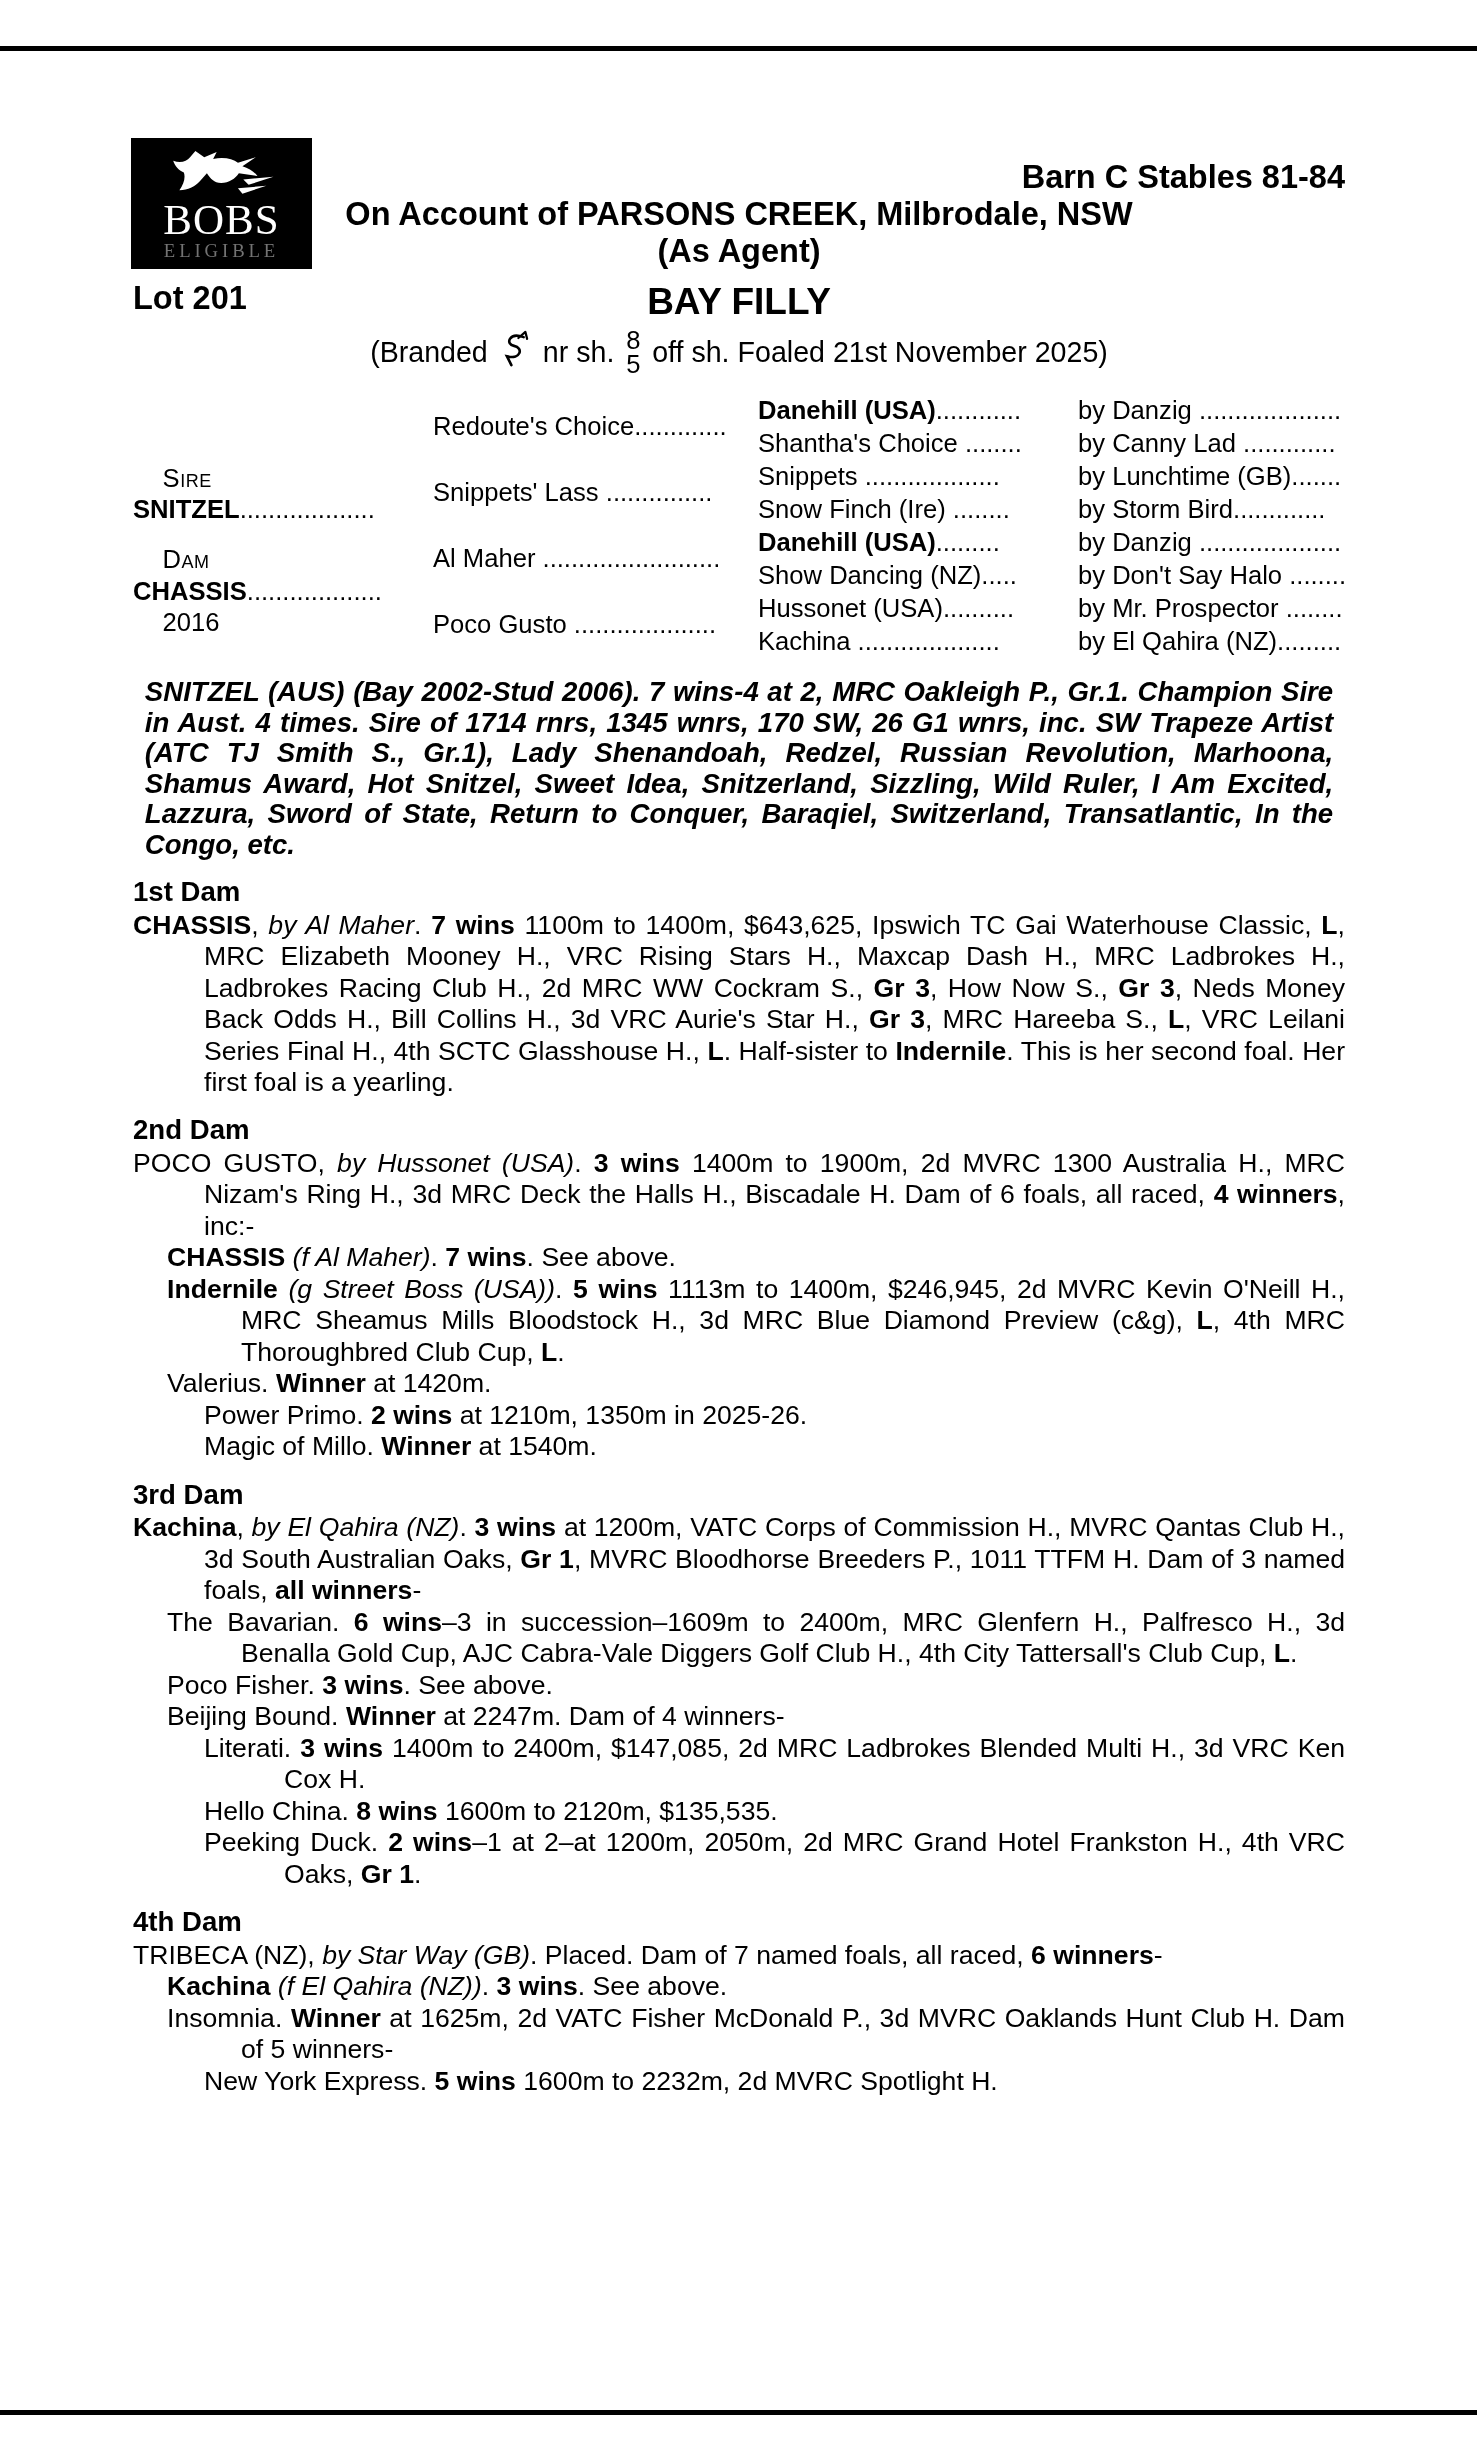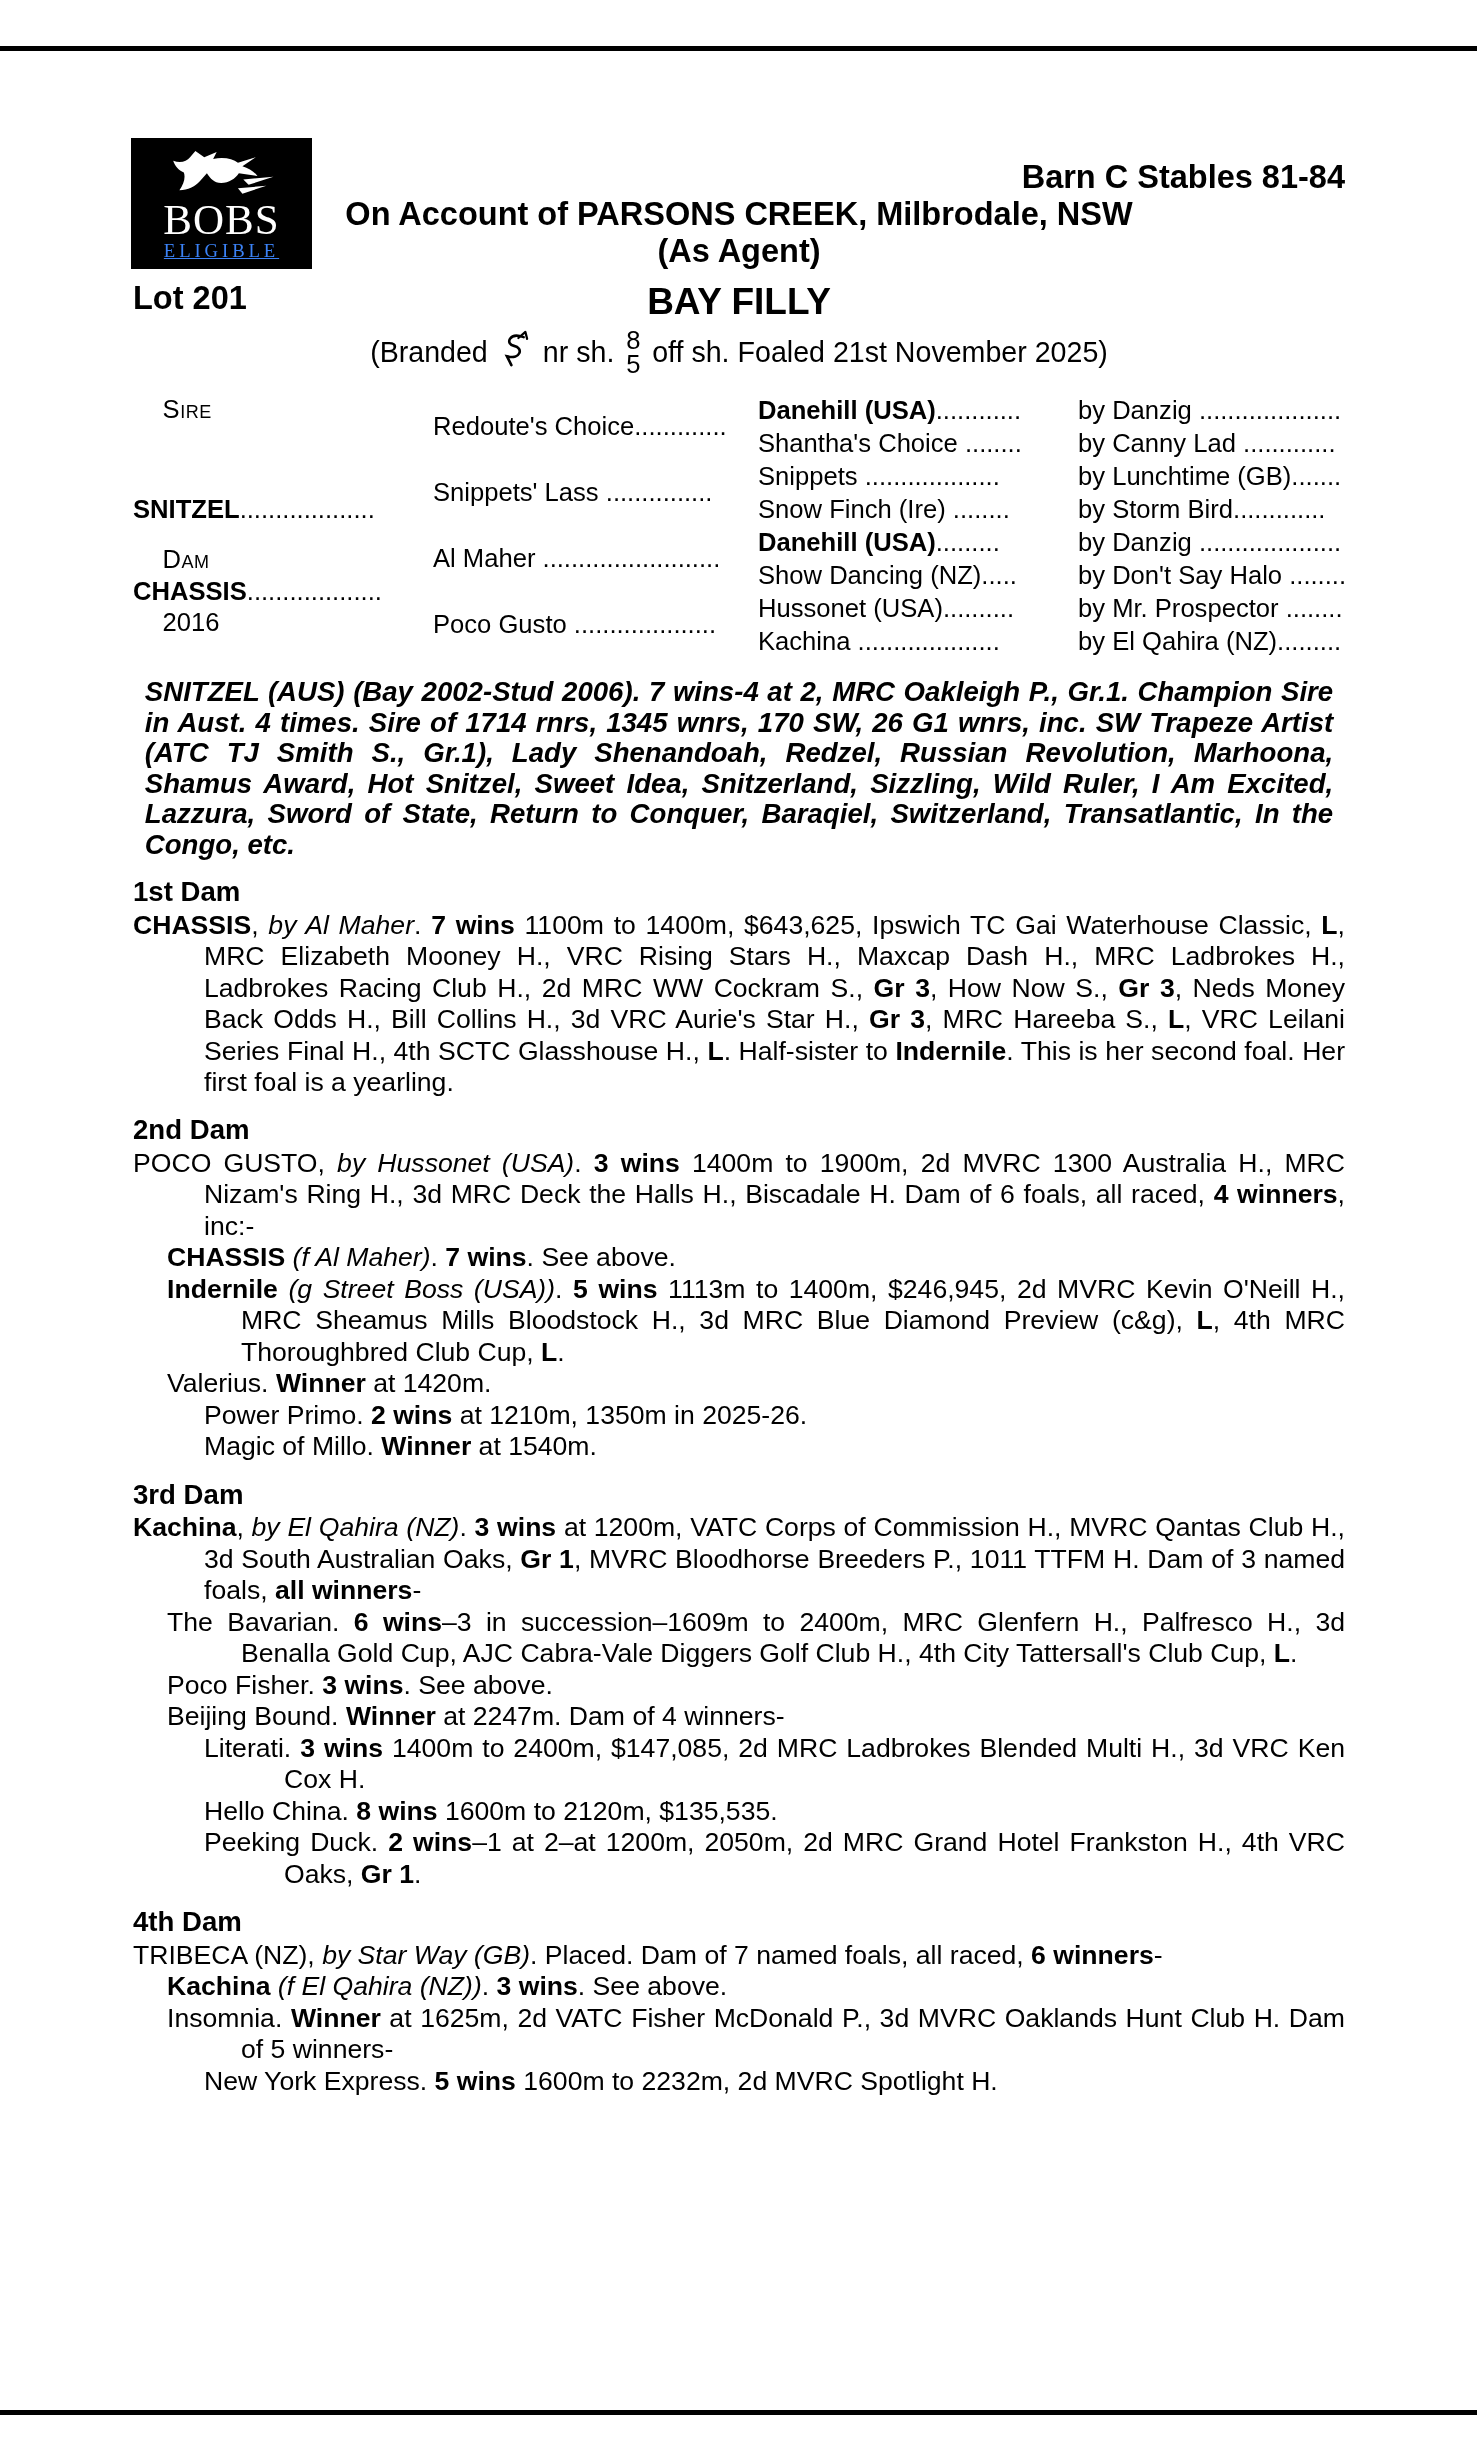--- a/index.html
+++ b/index.html
@@ -8,38 +8,38 @@
   .rule{position:absolute;left:0;width:1478px;height:4.9px;background:#000;}
   .rule-top{top:46px;}
   .rule-bottom{top:2410px;}
   .content{position:absolute;left:133px;top:108px;width:1212px;}
 
   
   .logo{position:absolute;left:-2px;top:2px;width:181px;height:131px;background:#000;
         display:flex;flex-direction:column;align-items:center;justify-content:flex-start;margin-top:28px;}
   .logo .horse{width:124px;height:55px;margin-top:5.9px;}
   .logo .l1{font-family:"Liberation Serif","DejaVu Serif",serif;color:#fff;font-size:43px;line-height:41px;letter-spacing:1px;}
-  .logo .l2{font-family:"Liberation Serif","DejaVu Serif",serif;color:#3b82f6;font-size:18.7px;line-height:21.7px;letter-spacing:3.9px;text-decoration:underline;}
+  .logo .l2{font-family:"Liberation Serif","DejaVu Serif",serif;color:#737373;font-size:18.7px;line-height:21.7px;letter-spacing:3.9px;}
 
   .hline{font-weight:700;font-size:32.5px;line-height:37px;}
   .barn{text-align:right;margin-top:51px;}
   .account{text-align:center;}
   .agent{text-align:center;}
   .lot-row{position:relative;margin-top:9.9px;height:43px;}
   .lot{position:absolute;left:0;top:0;font-weight:700;font-size:32.5px;}
   .big-title{text-align:center;font-weight:700;font-size:37px;line-height:43px;}
   .branded{display:flex;justify-content:center;align-items:center;gap:11.8px;font-size:28.6px;margin-top:2px;height:55px;}
   .brandsvg{width:31.5px;height:41px;margin-top:-7.9px;}
   .frac{display:flex;flex-direction:column;align-items:center;font-size:25.6px;line-height:24.6px;}
 
   
   .ped{display:grid;grid-template-columns:300px 325px 320px 1fr;grid-template-rows:repeat(8,33px);
        margin-top:13.8px;font-size:25.6px;}
   .pcell{display:flex;align-items:center;white-space:nowrap;overflow:hidden;}
-  .c1s{grid-column:1;grid-row:1/5;display:flex;flex-direction:column;justify-content:space-between;}
+  .c1s{grid-column:1;grid-row:1/5;display:flex;flex-direction:column;justify-content:flex-end;}
   .c1d{grid-column:1;grid-row:5/9;display:flex;flex-direction:column;justify-content:center;}
   .c2{grid-column:2;}.c3{grid-column:3;}.c4{grid-column:4;}
   .r12{grid-row:1/3;}.r34{grid-row:3/5;}.r56{grid-row:5/7;}.r78{grid-row:7/9;}
   .r1{grid-row:1;}.r2{grid-row:2;}.r3{grid-row:3;}.r4{grid-row:4;}
   .r5{grid-row:5;}.r6{grid-row:6;}.r7{grid-row:7;}.r8{grid-row:8;}
   .scaps{font-variant:small-caps;letter-spacing:0.5px;padding-left:29.6px;line-height:31.5px;}
   .pname{line-height:31.5px;white-space:nowrap;overflow:hidden;}
   .pyear{padding-left:29.6px;line-height:31.5px;}
 
   

